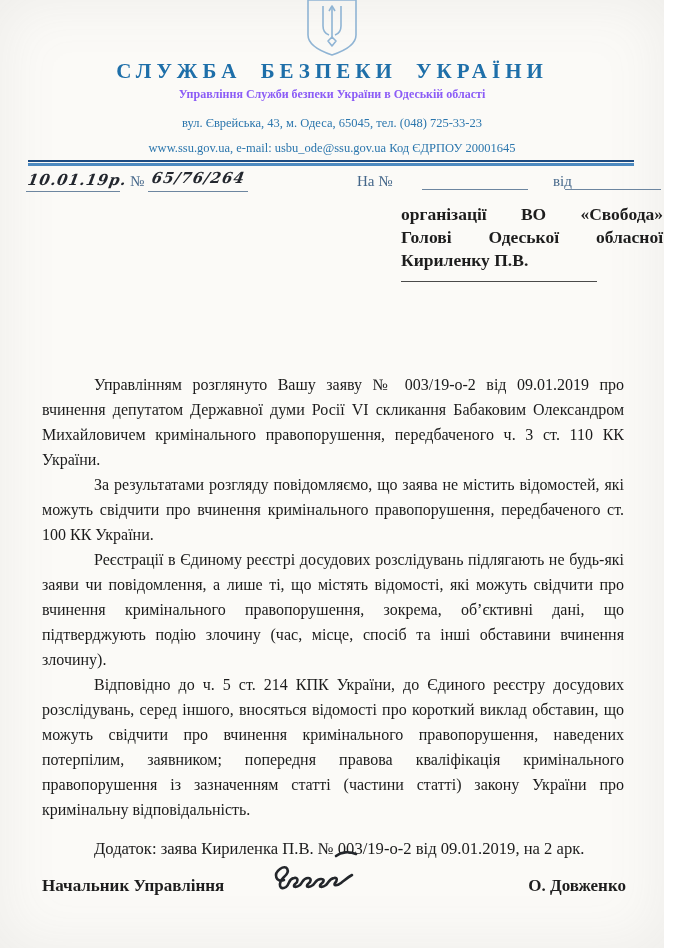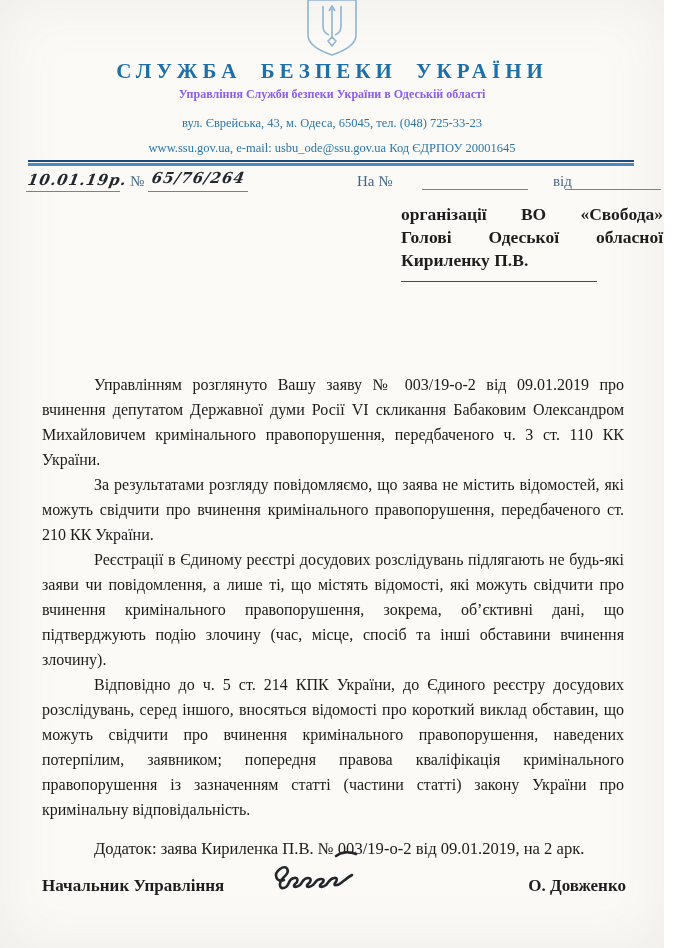--- a/index.html
+++ b/index.html
@@ -113,21 +113,21 @@
 
   <div class="recipient">
     <div class="rec-line just">організації ВО «Свобода»</div>
     <div class="rec-line just">Голові Одеської обласної</div>
     <div class="rec-line">Кириленку П.В.</div>
     <div class="rec-rule"></div>
   </div>
 
   <div class="body-text">
     <p>Управлінням розглянуто Вашу заяву № 003/19-о-2 від 09.01.2019 про вчинення депутатом Державної думи Росії VI скликання Бабаковим Олександром Михайловичем кримінального правопорушення, передбаченого ч. 3 ст. 110 КК України.</p>
-    <p>За результатами розгляду повідомляємо, що заява не містить відомостей, які можуть свідчити про вчинення кримінального правопорушення, передбаченого ст. 210 КК України.</p>
+    <p>За результатами розгляду повідомляємо, що заява не містить відомостей, які можуть свідчити про вчинення кримінального правопорушення, передбаченого ст. 100 КК України.</p>
     <p>Реєстрації в Єдиному реєстрі досудових розслідувань підлягають не будь-які заяви чи повідомлення, а лише ті, що містять відомості, які можуть свідчити про вчинення кримінального правопорушення, зокрема, об’єктивні дані, що підтверджують подію злочину (час, місце, спосіб та інші обставини вчинення злочину).</p>
     <p>Відповідно до ч. 5 ст. 214 КПК України, до Єдиного реєстру досудових розслідувань, серед іншого, вносяться відомості про короткий виклад обставин, що можуть свідчити про вчинення кримінального правопорушення, наведених потерпілим, заявником; попередня правова кваліфікація кримінального правопорушення із зазначенням статті (частини статті) закону України про кримінальну відповідальність.</p>
   </div>
 
   <div class="attachment">Додаток: заява Кириленка П.В. № 003/19-о-2 від 09.01.2019, на 2 арк.</div>
 
   <div class="sig-row">
     <div class="sig-title">Начальник Управління</div>
     <svg class="sig-scribble" viewBox="0 0 96 52" fill="none" stroke="#23262b" stroke-width="2.6" stroke-linecap="round" stroke-linejoin="round">
       <path d="M16 36 C8 39 5 30 12 25 C19 20 23 27 16 33 C9 40 12 47 18 43 C22 40 20 35 26 34 C31 33 30 38 27 40 C24 43 28 44 32 41 C35 38 35 34 40 34 C44 34 43 38 40 40 C37 43 41 44 45 41 C48 38 48 35 53 35 C57 35 56 38 53 40 C50 43 54 44 58 41 C61 38 61 35 66 34 C70 33 69 37 67 39 C65 42 69 42 73 39 C77 36 80 33 84 31"></path>

